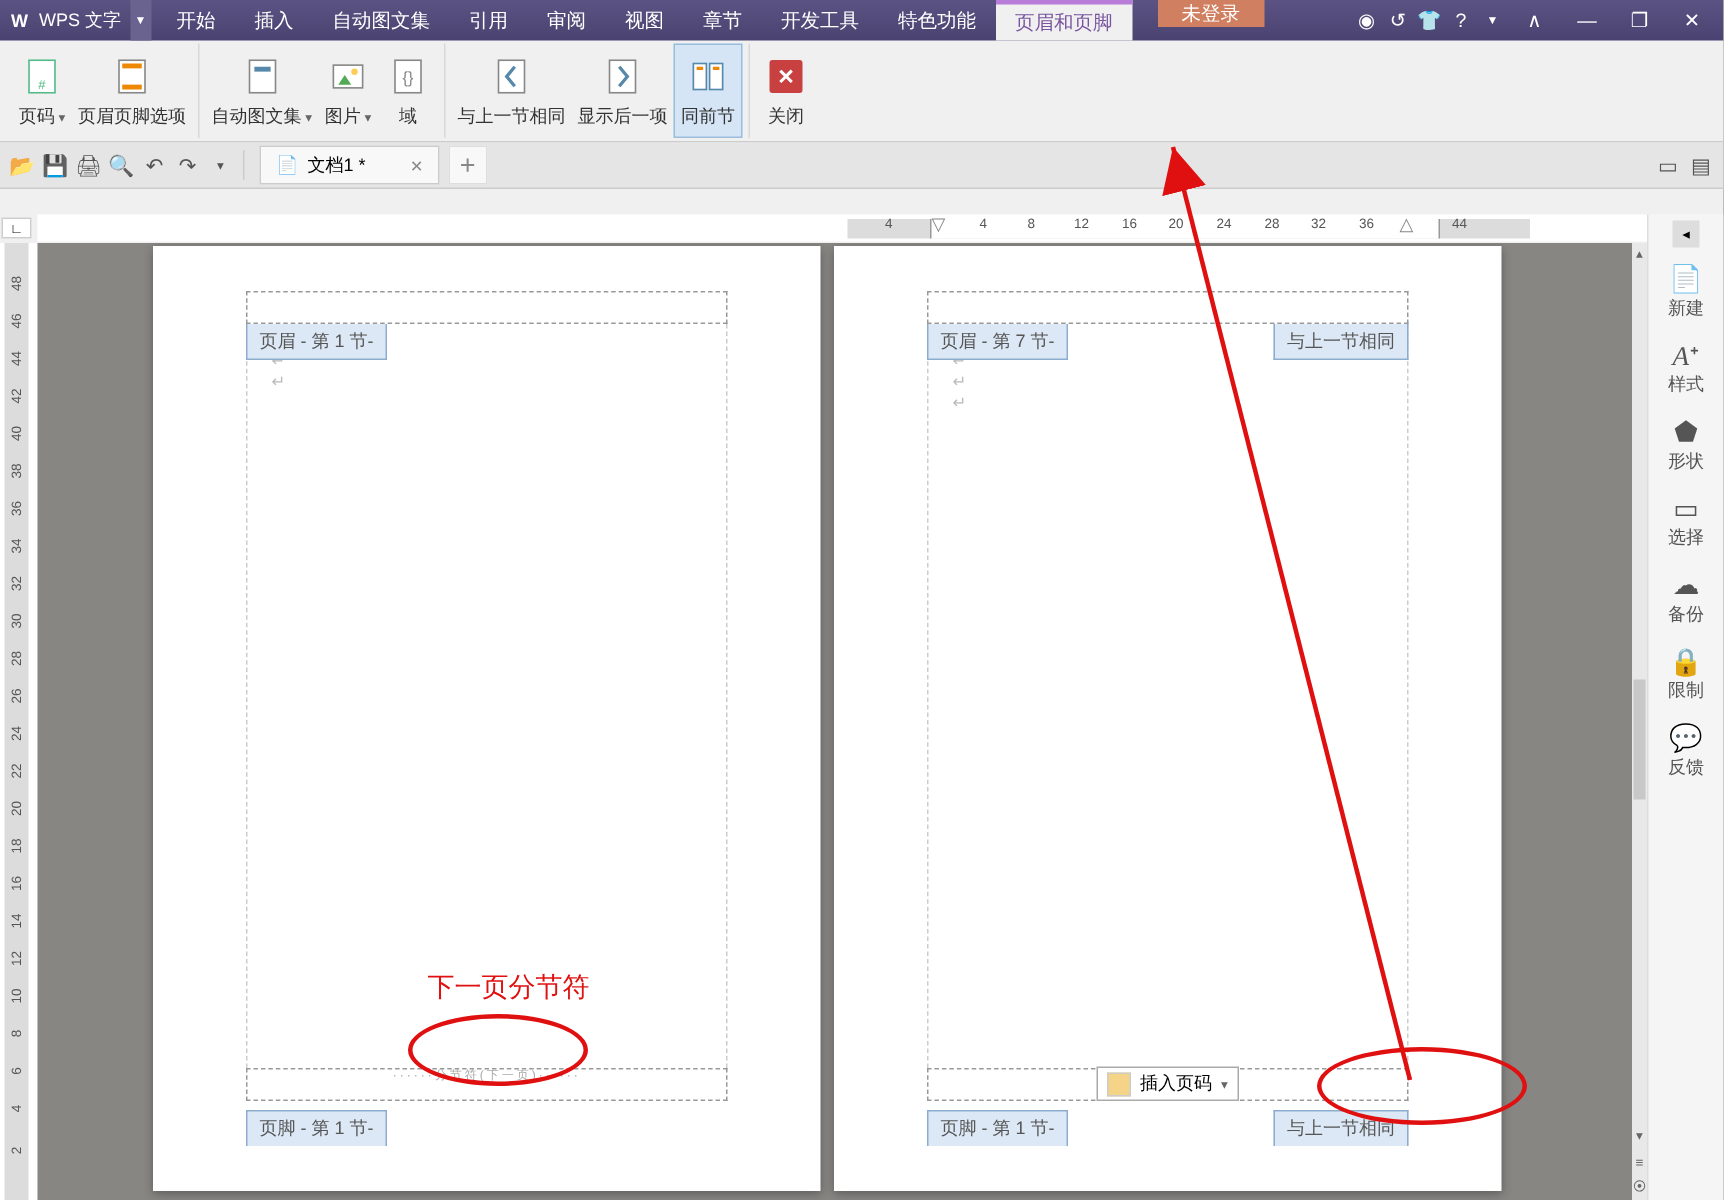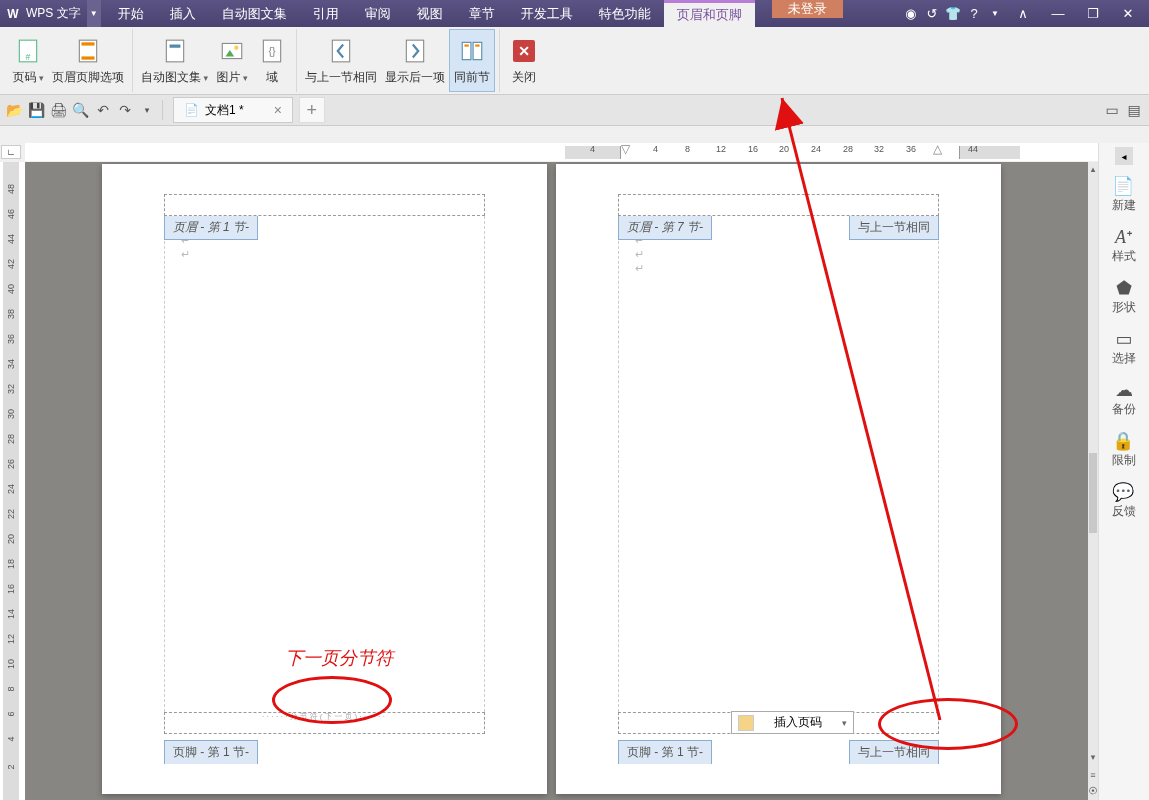--- a/index.html
+++ b/index.html
@@ -64,34 +64,34 @@
 .scrollbar-arrow { width: 10px; height: 14px; display: flex; align-items: center; justify-content: center; font-size: 9px; color: #666; }
 
 
 .page { position: absolute; width: 445px; height: 630px; background: #fff; box-shadow: 0 2px 6px rgba(0,0,0,0.3); }
 .page1 { left: 77px; top: 2px; }
 .page2 { left: 531px; top: 2px; }
 .header-zone { position: absolute; top: 30px; left: 62px; right: 62px; height: 22px; border: 1px dashed #999; }
 .footer-zone { position: absolute; bottom: 60px; left: 62px; right: 62px; height: 22px; border: 1px dashed #999; }
 .body-zone { position: absolute; top: 52px; left: 62px; right: 62px; bottom: 82px; border-left: 1px dashed #ccc; border-right: 1px dashed #ccc; }
 .hf-tab { position: absolute; background: #dce8f5; border: 1px solid #8baed0; border-top: none; padding: 3px 8px; font-size: 12px; color: #555; }
-.hf-tab.header-tab { top: 52px; left: 62px; font-style: italic; }
+.hf-tab.header-tab { top: 52px; left: 62px; }
 .hf-tab.footer-tab { bottom: 30px; left: 62px; border-bottom: none; border-top: 1px solid #8baed0; }
 .hf-tab.same-prev-h { top: 52px; right: 62px; }
 .hf-tab.same-prev-f { bottom: 30px; right: 62px; border-bottom: none; border-top: 1px solid #8baed0; }
 .para-mark { color: #bbb; font-size: 11px; position: absolute; }
 .section-break { position: absolute; left: 50%; transform: translateX(-50%); bottom: 72px; font-size: 8px; color: #aaa; letter-spacing: 2px; }
 
 
 .annotation-arrow { position: absolute; pointer-events: none; }
 .annotation-text { position: absolute; color: #e01010; font-size: 18px; }
 .annotation-ellipse { position: absolute; border: 3px solid #e01010; border-radius: 50%; pointer-events: none; }
 
 
-.insert-page-num { position: absolute; background: #fff; border: 1px solid #aaa; padding: 2px 6px; font-size: 12px; display: flex; align-items: center; gap: 20px; cursor: pointer; }
+.insert-page-num { position: absolute; background: #fff; border: 1px solid #aaa; padding: 2px 6px; font-size: 12px; display: flex; align-items: center; gap: 6px; cursor: pointer; }
 .insert-page-num .mini-icon { width: 16px; height: 16px; background: #f5d488; border: 1px solid #ccc; }
 
 
 .close-x { background: #c84040; color: #fff; width: 22px; height: 22px; display: flex; align-items: center; justify-content: center; font-weight: bold; border-radius: 2px; font-size: 14px; }
 </style>
 </head>
 <body>
 
 <div class="title-bar">
   <div class="app-logo">W</div>
@@ -360,15 +360,15 @@
 </div>
 
 <svg class="annotation-arrow" style="left:0;top:0;" width="1149" height="800">
   <defs>
       <marker id="ah" markerWidth="12" markerHeight="12" refX="10" refY="5" orient="auto">
         <path d="M0,0 L10,5 L0,10 z" fill="#e01010"></path>
       </marker>
     </defs>
   <line x1="940" y1="720" x2="782" y2="98" stroke="#e01010" stroke-width="3" marker-end="url(#ah)"></line>
 </svg>
-<div class="annotation-text" style="left:285px;top:646px;font-style:italic;">下一页分节符</div>
+<div class="annotation-text" style="left:285px;top:646px;">下一页分节符</div>
 <div class="annotation-ellipse" style="left:272px;top:676px;width:120px;height:48px;"></div>
 <div class="annotation-ellipse" style="left:878px;top:698px;width:140px;height:52px;"></div>
 
 </body></html>

